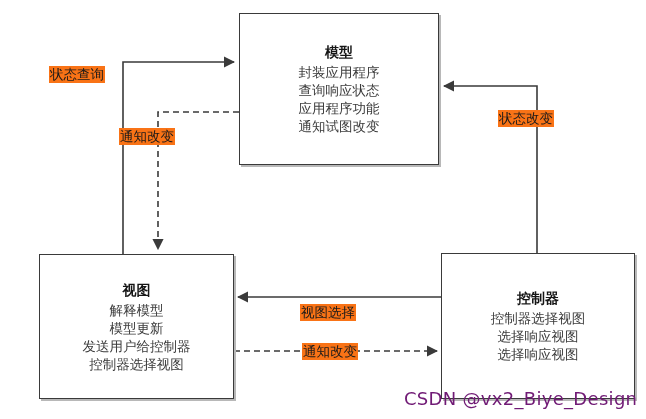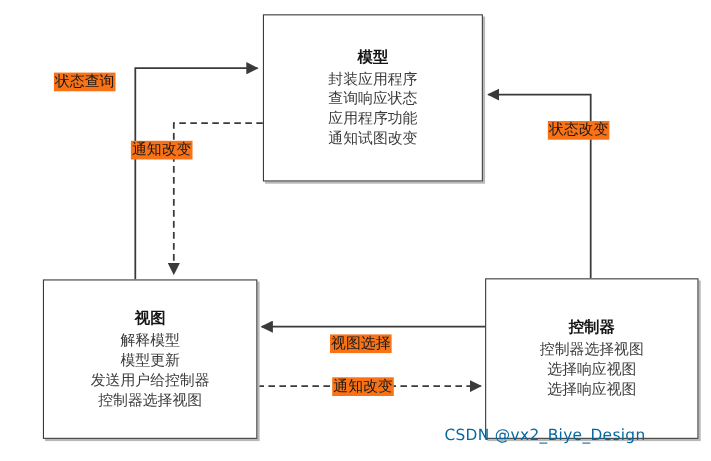--- a/index.html
+++ b/index.html
@@ -52,22 +52,22 @@
     padding:0 1px;
   }
   #lbl-state-query{left:49px;top:66px;}
   #lbl-notify-change{left:119px;top:128px;}
   #lbl-state-change{left:498px;top:110px;}
   #lbl-view-select{left:300px;top:304px;}
   #lbl-user-request{left:302px;top:343px;}
 
   #watermark{
     position:absolute;left:404px;top:388px;
-    color:#0369a1;
-    font-size:14px;
+    color:#701a75;
+    font-size:18px;
     letter-spacing:0.3px;
     white-space:nowrap;
   }
 </style>
 </head>
 <body>
 
 <div id="canvas">
 
   <svg id="wires" viewBox="0 0 646 419">

